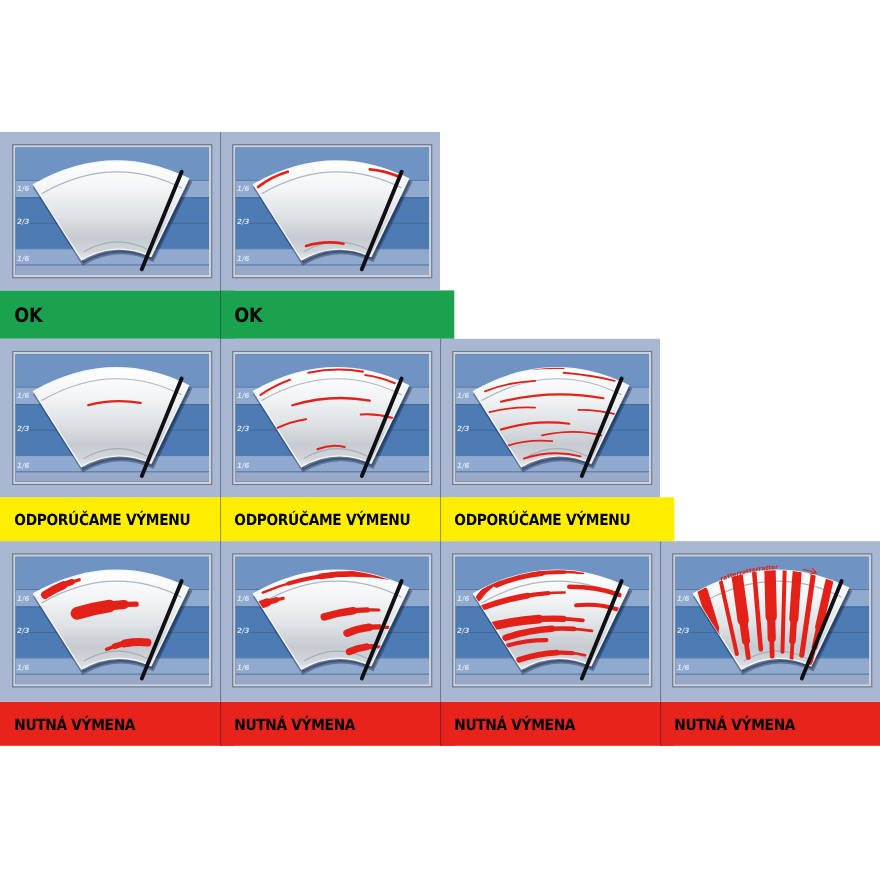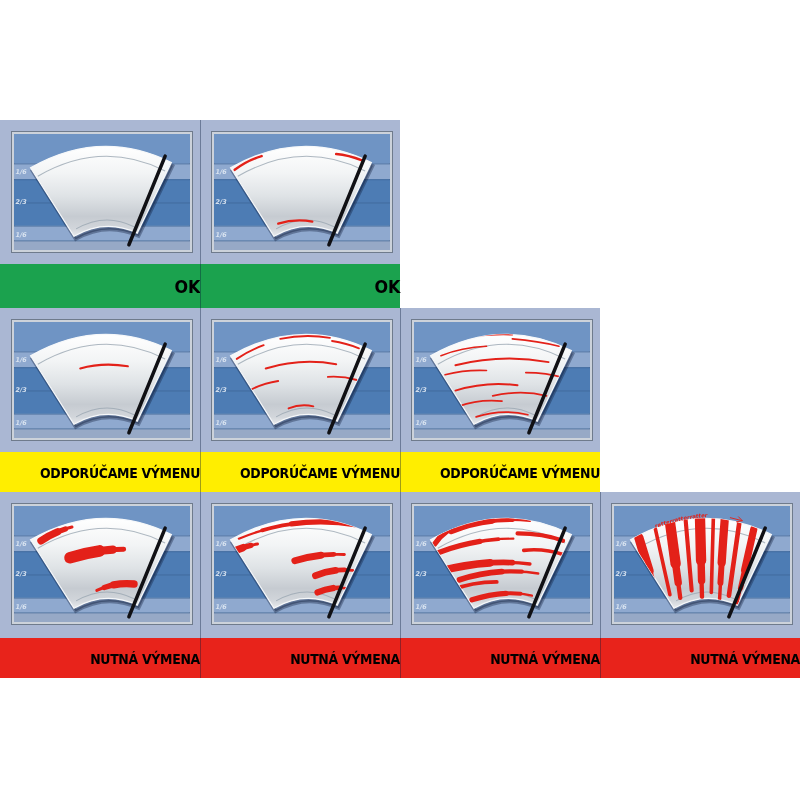--- a/index.html
+++ b/index.html
@@ -5,22 +5,22 @@
   html,body{margin:0;padding:0;background:#ffffff;}
   body{width:800px;height:800px;position:relative;font-family:"DejaVu Sans",sans-serif;}
   .cell{position:absolute;width:200px;}
   .cell.divided::after{content:'';position:absolute;left:0;top:0;bottom:0;width:1px;
       background:rgba(8,25,55,.38);z-index:5;}
   .art{position:relative;width:100%;background:#aab7d3;}
   .frame{position:absolute;left:12px;top:12px;width:176px;height:116px;
          border:2px solid #ccd2da;outline:1px solid #6f7b8c;
          box-shadow:inset 0 0 0 1px #45546e;background:#5d87bd;}
   .frame svg{display:block;width:100%;height:100%;}
-  .banner{width:100%;display:flex;align-items:center;justify-content:flex-end;
-          color:#000;font-weight:bold;}
+  .banner{width:100%;display:flex;align-items:center;justify-content:flex-start;
+          color:#000;font-weight:bold;padding-left:13px;}
   .banner span{transform:scaleY(1.12);letter-spacing:-0.3px;}
 </style>
 </head>
 <body>
 
 <div id="grid">
     <div class="cell" style="left: 0px; top: 120px;">
       <div class="art" style="height: 144px;">
         <div class="frame">
           <svg viewBox="0 0 170 110" preserveAspectRatio="none">

